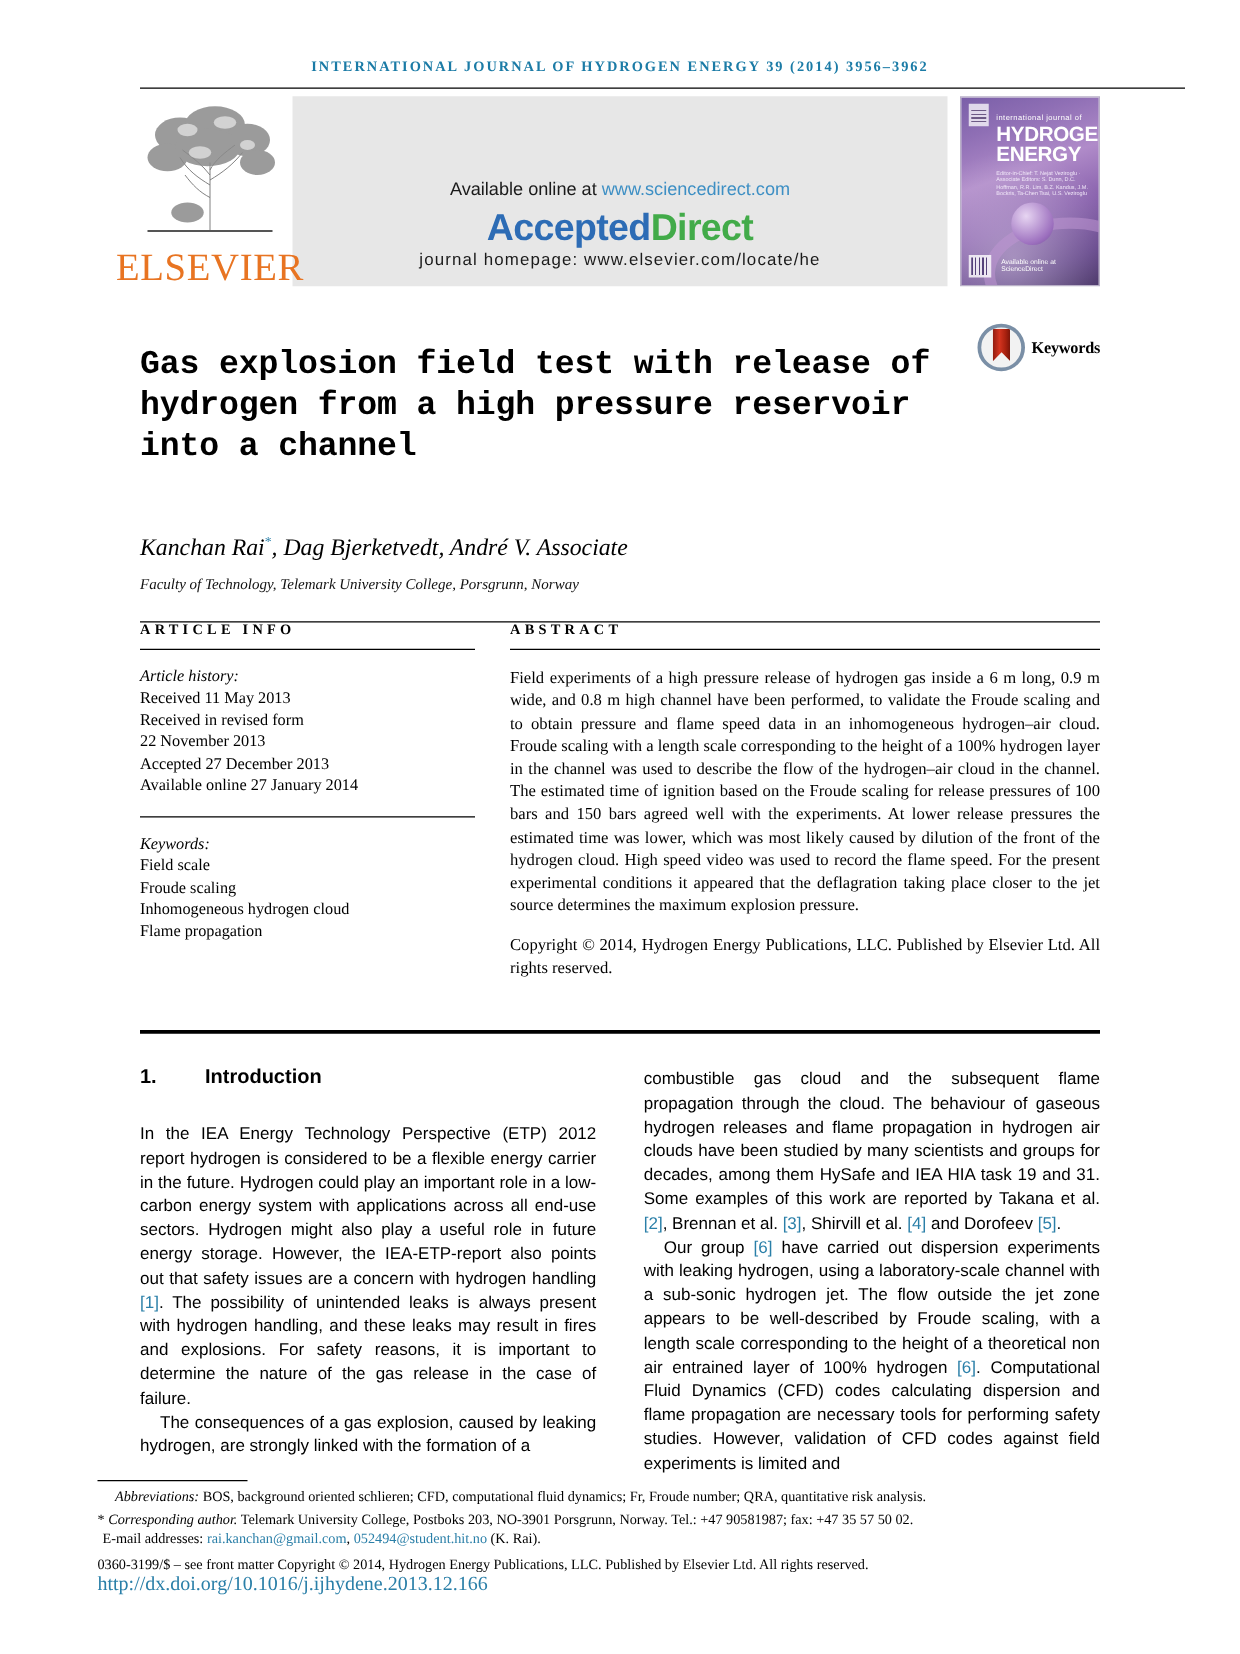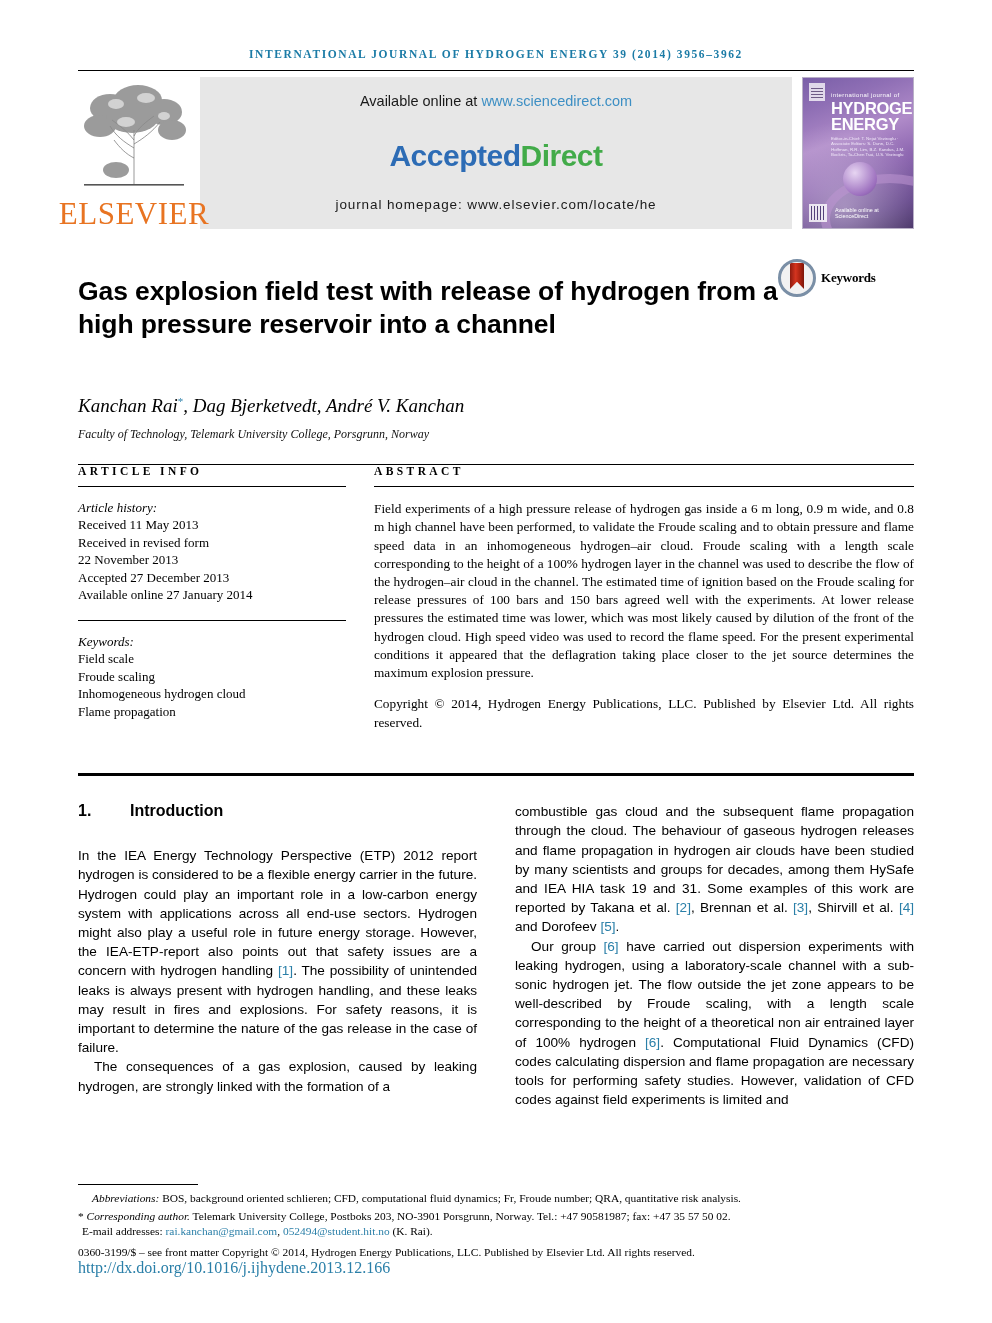--- a/index.html
+++ b/index.html
@@ -13,21 +13,21 @@
     font-family: "Liberation Serif", "DejaVu Serif", serif;
     color: #000000;
     position: relative;
     overflow: hidden;
   }
   .page {
     position: relative;
     width: 992px;
     height: 1323px;
     box-sizing: border-box;
-    padding: 0 78px;
+    padding: 0 112px;
   }
 
   
   .running-head {
     text-align: center;
     color: #1b7ba6;
     font-family: "Liberation Serif", serif;
     font-size: 11.5px;
     letter-spacing: 1.6px;
     font-weight: bold;
@@ -66,24 +66,23 @@
     white-space: nowrap;
   }
   .sd-banner {
     flex: 1 1 auto;
     background: #e7e7e7;
     margin-left: 10px;
     margin-right: 10px;
     display: flex;
     flex-direction: column;
     align-items: center;
-    justify-content: flex-start;
+    justify-content: flex-end;
     padding: 16px 0 14px 0;
     box-sizing: border-box;
-    gap: 24px;
   }
   .sd-available {
     font-family: "Liberation Sans", sans-serif;
     font-size: 14.5px;
     color: #1a1a1a;
   }
   .sd-available .url { color: #3d8fc4; }
   .sd-logo {
     font-family: "Liberation Sans", sans-serif;
     font-size: 30px;
@@ -139,21 +138,21 @@
   }
   .cover-bottom-left { position: absolute; left: 6px; bottom: 6px; width: 18px; height: 18px; background: rgba(255,255,255,0.8); }
   .cover-bottom-left::after { content:""; position:absolute; left:2px; top:2px; width:14px;height:14px;
     background: repeating-linear-gradient(90deg,#55417a 0 1px,transparent 1px 3px); }
   .cover-sd { position:absolute; left: 32px; bottom: 9px; color:#fff; font-size: 5.4px; font-family:"Liberation Sans",sans-serif; }
 
   
   .title-row { display: flex; align-items: flex-start; margin-top: 28px; }
   .title {
     flex: 1 1 auto;
-    font-family: Liberation Sans, sans-serif;
+    font-family: Liberation Mono, monospace;
     font-weight: bold;
     font-size: 26.5px;
     line-height: 33px;
     letter-spacing: -0.1px;
     max-width: 700px;
   }
   .crossmark {
     flex: 0 0 auto; display: flex; align-items: center; gap: 5px; margin-top: 2px;
   }
   .crossmark-badge {
@@ -331,21 +330,21 @@
     <h1 class="title">Gas explosion field test with release of hydrogen from a high pressure reservoir into a channel</h1>
     <div class="crossmark">
       <div class="crossmark-badge">
         <div class="crossmark-ribbon"></div>
       </div>
       <div class="crossmark-label">Keywords</div>
     </div>
   </div>
 
   <div class="authors">
-    <span>Kanchan Rai</span><sup>*</sup><span>, Dag Bjerketvedt, André V. Kanchan</span>
+    <span>Kanchan Rai</span><sup>*</sup><span>, Dag Bjerketvedt, André V. Associate</span>
   </div>
   <div class="affiliation">Faculty of Technology, Telemark University College, Porsgrunn, Norway</div>
 
   <div class="rule-hair"></div>
 
   <div class="info-wrap">
 
     <div class="col-info">
       <div class="sec-head">Article info</div>
       <div class="sec-rule"></div>

